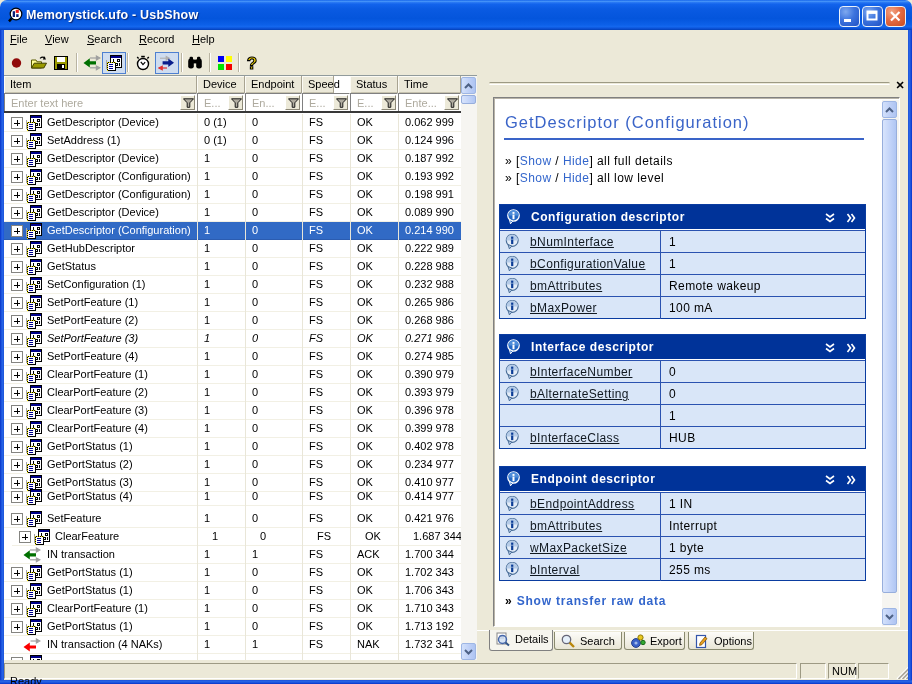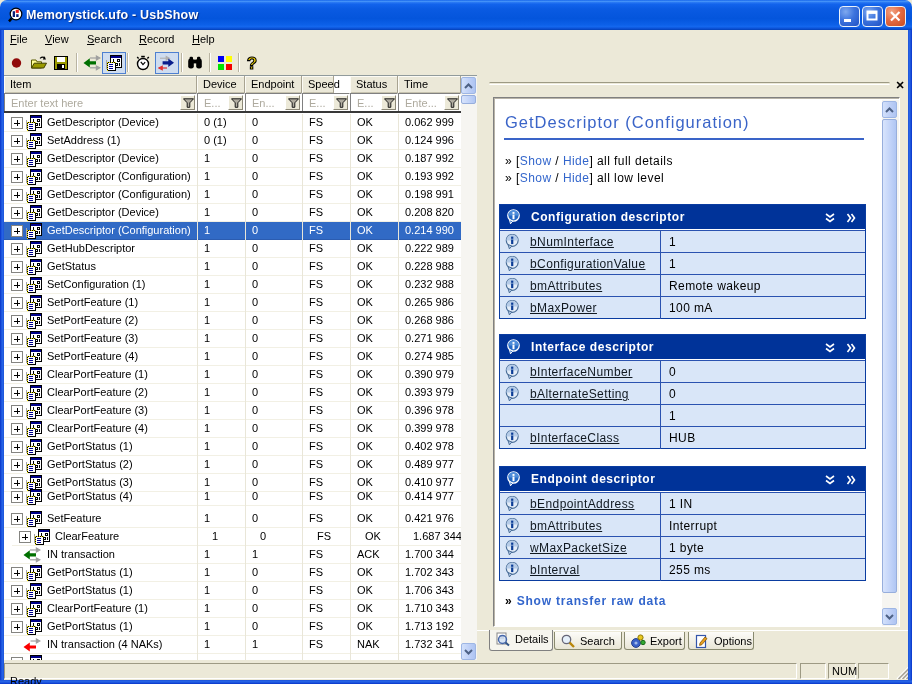--- a/index.html
+++ b/index.html
@@ -535,21 +535,21 @@
 <rect x="5" y="7" width="1" height="1" fill="#F0E000"></rect>
           <rect x="7" y="7" width="1" height="1" fill="#F0E000"></rect>
 <rect x="9" y="7" width="1" height="1" fill="#F0E000"></rect>
 </svg>
       </span>
 <span class="itxt">GetDescriptor (Device)</span>
 <span class="cell" style="left:200px;width:41px;">1</span>
 <span class="cell" style="left:248px;width:50px;">0</span>
 <span class="cell" style="left:305px;width:41px;">FS</span>
 <span class="cell" style="left:353px;width:41px;">OK</span>
-<span class="cell" style="left:401px;width:56px;">0.208 820</span>
+<span class="cell" style="left:401px;width:56px;">0.089 990</span>
 <span class="rline"></span>
     </div>
 <div class="abs row sel" style="top:146px;">
 <span class="plus"></span>
 <span class="ricn">
         <svg width="16" height="16" viewBox="0 0 16 16" shape-rendering="crispEdges">
 <rect x="0" y="5" width="1" height="9" fill="#A8A8A8"></rect>
 <rect x="4" y="0" width="12" height="13" fill="#000"></rect>
 <rect x="5" y="3" width="10" height="9" fill="#fff"></rect>
 <rect x="5" y="1" width="10" height="2" fill="#00008B"></rect>
@@ -766,21 +766,21 @@
 </svg>
       </span>
 <span class="itxt">SetPortFeature (2)</span>
 <span class="cell" style="left:200px;width:41px;">1</span>
 <span class="cell" style="left:248px;width:50px;">0</span>
 <span class="cell" style="left:305px;width:41px;">FS</span>
 <span class="cell" style="left:353px;width:41px;">OK</span>
 <span class="cell" style="left:401px;width:56px;">0.268 986</span>
 <span class="rline"></span>
     </div>
-<div class="abs row" style="top:254px;">
+<div class="abs row" style="top:254px;font-style:italic;">
 <span class="plus"></span>
 <span class="ricn">
         <svg width="16" height="16" viewBox="0 0 16 16" shape-rendering="crispEdges">
 <rect x="0" y="5" width="1" height="9" fill="#A8A8A8"></rect>
 <rect x="4" y="0" width="12" height="13" fill="#000"></rect>
 <rect x="5" y="3" width="10" height="9" fill="#fff"></rect>
 <rect x="5" y="1" width="10" height="2" fill="#00008B"></rect>
 <rect x="7" y="4" width="1" height="3" fill="#000"></rect>
 <rect x="11" y="4" width="3" height="3" fill="#000"></rect>
           <rect x="12" y="5" width="1" height="1" fill="#fff"></rect>
@@ -1067,21 +1067,21 @@
 <rect x="5" y="7" width="1" height="1" fill="#F0E000"></rect>
           <rect x="7" y="7" width="1" height="1" fill="#F0E000"></rect>
 <rect x="9" y="7" width="1" height="1" fill="#F0E000"></rect>
 </svg>
       </span>
 <span class="itxt">GetPortStatus (2)</span>
 <span class="cell" style="left:200px;width:41px;">1</span>
 <span class="cell" style="left:248px;width:50px;">0</span>
 <span class="cell" style="left:305px;width:41px;">FS</span>
 <span class="cell" style="left:353px;width:41px;">OK</span>
-<span class="cell" style="left:401px;width:56px;">0.489 977</span>
+<span class="cell" style="left:401px;width:56px;">0.234 977</span>
 <span class="rline"></span>
     </div>
 <div class="abs row" style="top:398px;">
 <span class="plus"></span>
 <span class="ricn">
         <svg width="16" height="16" viewBox="0 0 16 16" shape-rendering="crispEdges">
 <rect x="0" y="5" width="1" height="9" fill="#A8A8A8"></rect>
 <rect x="4" y="0" width="12" height="13" fill="#000"></rect>
 <rect x="5" y="3" width="10" height="9" fill="#fff"></rect>
 <rect x="5" y="1" width="10" height="2" fill="#00008B"></rect>

